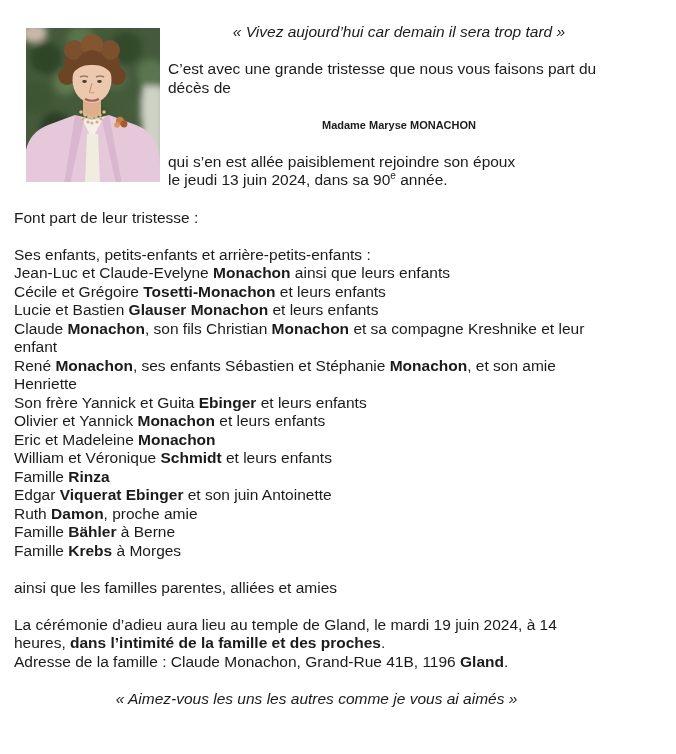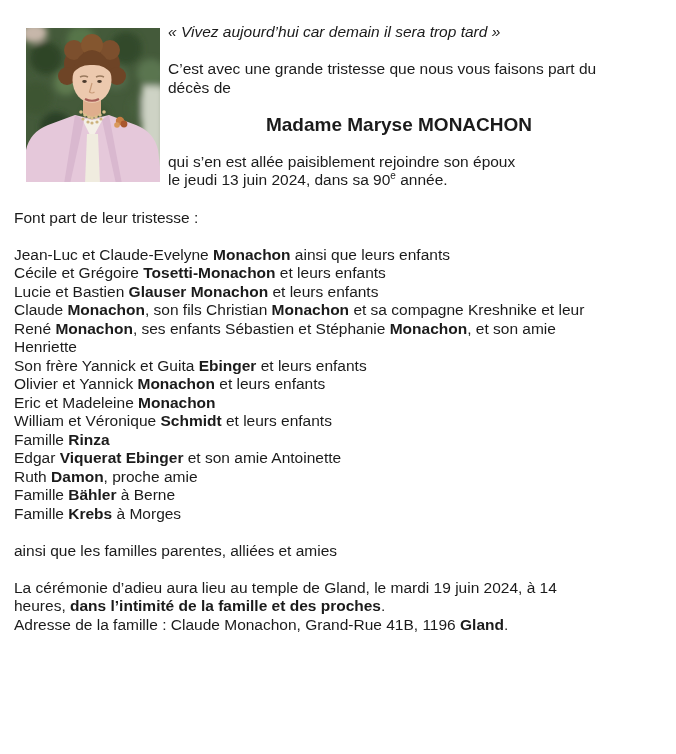--- a/index.html
+++ b/index.html
@@ -31,26 +31,26 @@
   .col {
     margin-left: 168px;
     width: 462px;
     padding-top: 23px;
   }
 
   .mt { margin-top: 18.5px; }
 
   .quote {
     font-style: italic;
-    text-align: left;
+    text-align: center;
     white-space: pre;
   }
   .name-line {
     font-weight: bold;
-    font-size: 19px;
+    font-size: 11px;
     text-align: center;
     white-space: pre;
   }
   .line { white-space: pre; }
   .bold { font-weight: bold; }
   sup {
     font-size: 10px;
     line-height: 0;
     vertical-align: super;
   }
@@ -150,37 +150,40 @@
       <div class="mt">
           <div class="line"><span>qui s’en est allée paisiblement rejoindre son époux</span></div>
           <div class="line"><span>le jeudi 13 juin 2024, dans sa 90</span><sup>e</sup><span> année.</span></div>
         </div>
     </div>
   </div>
 
   <div class="bodytext">
     <div class="mt line">Font part de leur tristesse :</div>
     <div class="mt">
+        <div class="line"><span>Ses enfants, petits-enfants et arrière-petits-enfants :</span></div>
         <div class="line"><span>Jean-Luc et Claude-Evelyne </span><span class="bold">Monachon</span><span> ainsi que leurs enfants</span></div>
         <div class="line"><span>Cécile et Grégoire </span><span class="bold">Tosetti-Monachon</span><span> et leurs enfants</span></div>
         <div class="line"><span>Lucie et Bastien </span><span class="bold">Glauser Monachon</span><span> et leurs enfants</span></div>
         <div class="line"><span>Claude </span><span class="bold">Monachon</span><span>, son fils Christian </span><span class="bold">Monachon</span><span> et sa compagne Kreshnike et leur</span></div>
+        <div class="line"><span>enfant</span></div>
         <div class="line"><span>René </span><span class="bold">Monachon</span><span>, ses enfants Sébastien et Stéphanie </span><span class="bold">Monachon</span><span>, et son amie</span></div>
         <div class="line"><span>Henriette</span></div>
         <div class="line"><span>Son frère Yannick et Guita </span><span class="bold">Ebinger</span><span> et leurs enfants</span></div>
         <div class="line"><span>Olivier et Yannick </span><span class="bold">Monachon</span><span> et leurs enfants</span></div>
         <div class="line"><span>Eric et Madeleine </span><span class="bold">Monachon</span></div>
         <div class="line"><span>William et Véronique </span><span class="bold">Schmidt</span><span> et leurs enfants</span></div>
         <div class="line"><span>Famille </span><span class="bold">Rinza</span></div>
-        <div class="line"><span>Edgar </span><span class="bold">Viquerat Ebinger</span><span> et son amie Antoinette</span></div>
+        <div class="line"><span>Edgar </span><span class="bold">Viquerat Ebinger</span><span> et son juin Antoinette</span></div>
         <div class="line"><span>Ruth </span><span class="bold">Damon</span><span>, proche amie</span></div>
         <div class="line"><span>Famille </span><span class="bold">Bähler</span><span> à Berne</span></div>
         <div class="line"><span>Famille </span><span class="bold">Krebs</span><span> à Morges</span></div>
       </div>
     <div class="mt line">ainsi que les familles parentes, alliées et amies</div>
     <div class="mt">
         <div class="line"><span>La cérémonie d’adieu aura lieu au temple de Gland, le mardi 19 juin 2024, à 14</span></div>
         <div class="line"><span>heures, </span><span class="bold">dans l’intimité de la famille et des proches</span><span>.</span></div>
         <div class="line"><span>Adresse de la famille : Claude Monachon, Grand-Rue 41B, 1196 </span><span class="bold">Gland</span><span>.</span></div>
       </div>
+    <div class="mt quote">« Aimez-vous les uns les autres comme je vous ai aimés »</div>
   </div>
 
 </div>
 
 </body></html>

